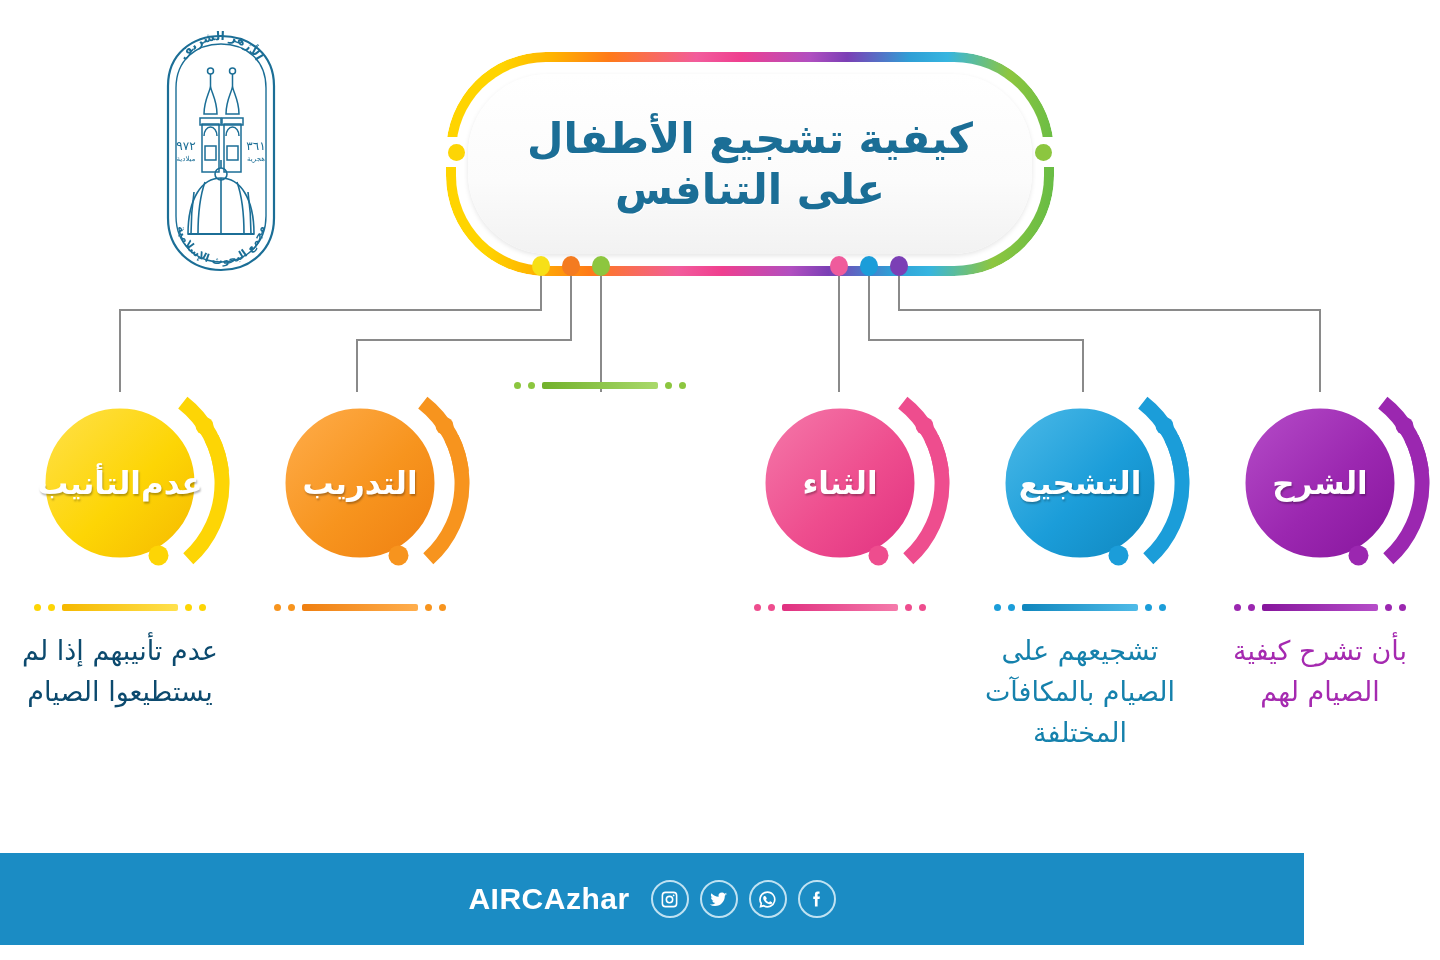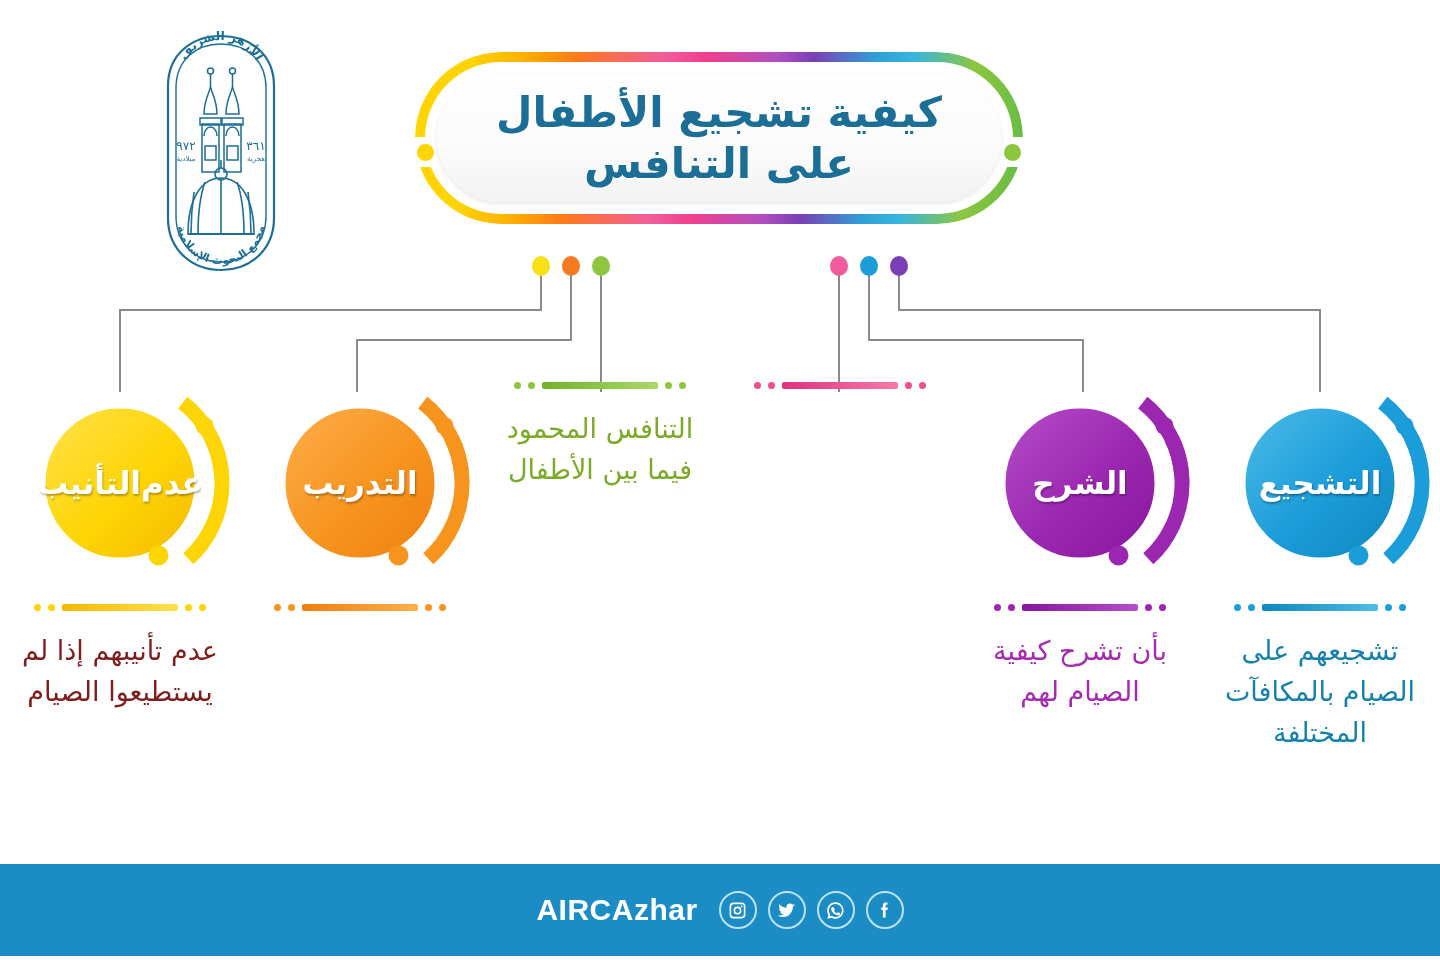--- a/index.html
+++ b/index.html
@@ -9,21 +9,21 @@
     font-family: "DejaVu Sans", "Liberation Sans", sans-serif;
     overflow: hidden;
   }
   #stage { position: relative; width: 1440px; height: 960px; background:#fff; }
 
   
   #logo { position: absolute; left: 148px; top: 28px; width: 146px; height: 250px; }
 
   
   #title-wrap {
-    position: absolute; left: 415px; top: 52px; width: 608px; height: 172px;
+    position: absolute; left: 446px; top: 52px; width: 608px; height: 224px;
   }
   #title-border {
     position: absolute; inset: 0;
     border-radius: 100px;
     padding: 10px;
     background:
       linear-gradient(95deg,
         #ffd400 0%, #ffd400 9%, #ffb300 17%, #ff7a18 26%,
         #f25c9c 40%, #ef3f8f 47%, #b14fc0 58%, #7b3fb5 64%,
         #2f9fd6 74%, #36b5e0 80%, #8dc63f 90%, #62bb46 100%);
@@ -84,21 +84,21 @@
   .divider .d { width:7px; height:7px; border-radius:50%; }
   .divider .bar { width: 116px; height:7px; border-radius:2px; }
 
   .caption {
     margin-top: 10px; text-align:center; font-size:27px; line-height:1.52;
     padding: 0 16px; font-weight: 500;
   }
 
   
   #footer {
-    position:absolute; left:0; bottom:4px; width:1440px; height:92px;
+    position:absolute; left:0; bottom:15px; width:1304px; height:92px;
     background:#1b8cc4; display:flex; align-items:center; justify-content:center; gap:11px;
   }
   .soc {
     width:38px; height:38px; border-radius:50%;
     border:2px solid #bfe2f2; display:flex; align-items:center; justify-content:center;
   }
   #handle {
     color:#ffffff; font-size:30px; font-weight:bold; margin-right:10px;
     font-family:"Liberation Sans", sans-serif; letter-spacing:.5px; direction:ltr;
   }
@@ -214,21 +214,21 @@
             <div>التأنيب</div>
           </div>
         </div>
         <div class="divider">
           <span class="d" style="background:#fdd505"></span>
           <span class="d" style="background:#fdd505"></span>
           <span class="bar" style="background:linear-gradient(90deg,#f5b800,#ffe14d)"></span>
           <span class="d" style="background:#fdd505"></span>
           <span class="d" style="background:#fdd505"></span>
         </div>
-        <div class="caption" style="color: #7f1d1d;">عدم تأنيبهم إذا لم يستطيعوا الصيام</div>
+        <div class="caption" style="color: #0c4a6e;">عدم تأنيبهم إذا لم يستطيعوا الصيام</div>
       </div>
       <div class="node">
         <div class="circle-box">
           <svg class="circle-svg" width="240" height="222" viewBox="0 0 240 222">
             <defs>
               <linearGradient id="g1" x1="0" y1="0" x2="1" y2="1">
                 <stop offset="0%" stop-color="#ffae4d"></stop>
                 <stop offset="55%" stop-color="#f7941e"></stop>
                 <stop offset="100%" stop-color="#ef7f10"></stop>
               </linearGradient>
@@ -250,35 +250,78 @@
         </div>
       </div>
       <div class="node">
         <div class="divider">
           <span class="d" style="background:#8cc63f"></span>
           <span class="d" style="background:#8cc63f"></span>
           <span class="bar" style="background:linear-gradient(90deg,#72b12b,#a9d96a)"></span>
           <span class="d" style="background:#8cc63f"></span>
           <span class="d" style="background:#8cc63f"></span>
         </div>
-        <div class="caption" style="color: rgb(122, 170, 40);">التنافس المحمود فيما بين الأطفال</div>
-      </div>
-      <div class="node">
+      </div>
+      <div class="node">
+        <div class="circle-box">
+          <svg class="circle-svg" width="240" height="222" viewBox="0 0 240 222">
+            <defs>
+              <linearGradient id="g3" x1="0" y1="0" x2="1" y2="1">
+                <stop offset="0%" stop-color="#f57bab"></stop>
+                <stop offset="55%" stop-color="#ee4d8e"></stop>
+                <stop offset="100%" stop-color="#e03080"></stop>
+              </linearGradient>
+            </defs>
+            <path d="M182.8 30.6 A102 102 0 0 1 188.3 186.8" fill="none" stroke="#ee4d8e" stroke-width="15" stroke-linecap="butt"></path>
+            <path d="M211.7 66.3 A102 102 0 0 1 221.4 100.3" fill="none" stroke="#ee4d8e" stroke-width="15" stroke-linecap="butt"></path>
+            <circle cx="204.56183240061426" cy="53.96232384598382" r="9" fill="#ee4d8e"></circle>
+            <circle cx="120" cy="111" r="78" fill="url(#g3)" stroke="#ffffff" stroke-width="7"></circle>
+            <circle cx="158.49666814844306" cy="183.401702614432" r="10" fill="#ee4d8e"></circle>
+          </svg>
+          <div class="circle-label">الثناء</div>
+        </div>
         <div class="divider">
           <span class="d" style="background:#ee4d8e"></span>
           <span class="d" style="background:#ee4d8e"></span>
           <span class="bar" style="background:linear-gradient(90deg,#e03080,#f57bab)"></span>
           <span class="d" style="background:#ee4d8e"></span>
           <span class="d" style="background:#ee4d8e"></span>
         </div>
       </div>
       <div class="node">
         <div class="circle-box">
           <svg class="circle-svg" width="240" height="222" viewBox="0 0 240 222">
             <defs>
+              <linearGradient id="g4" x1="0" y1="0" x2="1" y2="1">
+                <stop offset="0%" stop-color="#4fbbe8"></stop>
+                <stop offset="55%" stop-color="#1b9dd9"></stop>
+                <stop offset="100%" stop-color="#0f86bd"></stop>
+              </linearGradient>
+            </defs>
+            <path d="M182.8 30.6 A102 102 0 0 1 188.3 186.8" fill="none" stroke="#1b9dd9" stroke-width="15" stroke-linecap="butt"></path>
+            <path d="M211.7 66.3 A102 102 0 0 1 221.4 100.3" fill="none" stroke="#1b9dd9" stroke-width="15" stroke-linecap="butt"></path>
+            <circle cx="204.56183240061426" cy="53.96232384598382" r="9" fill="#1b9dd9"></circle>
+            <circle cx="120" cy="111" r="78" fill="url(#g4)" stroke="#ffffff" stroke-width="7"></circle>
+            <circle cx="158.49666814844306" cy="183.401702614432" r="10" fill="#1b9dd9"></circle>
+          </svg>
+          <div class="circle-label">التشجيع</div>
+        </div>
+        <div class="divider">
+          <span class="d" style="background:#1b9dd9"></span>
+          <span class="d" style="background:#1b9dd9"></span>
+          <span class="bar" style="background:linear-gradient(90deg,#0f86bd,#4fbbe8)"></span>
+          <span class="d" style="background:#1b9dd9"></span>
+          <span class="d" style="background:#1b9dd9"></span>
+        </div>
+        <div class="caption" style="color: rgb(21, 129, 172);">تشجيعهم على الصيام بالمكافآت المختلفة</div>
+      </div>
+      <div class="node">
+        <div class="circle-box">
+          <svg class="circle-svg" width="240" height="222" viewBox="0 0 240 222">
+            <defs>
               <linearGradient id="g5" x1="0" y1="0" x2="1" y2="1">
                 <stop offset="0%" stop-color="#b64ec9"></stop>
                 <stop offset="55%" stop-color="#9b27b0"></stop>
                 <stop offset="100%" stop-color="#86159c"></stop>
               </linearGradient>
             </defs>
             <path d="M182.8 30.6 A102 102 0 0 1 188.3 186.8" fill="none" stroke="#9b27b0" stroke-width="15" stroke-linecap="butt"></path>
             <path d="M211.7 66.3 A102 102 0 0 1 221.4 100.3" fill="none" stroke="#9b27b0" stroke-width="15" stroke-linecap="butt"></path>
             <circle cx="204.56183240061426" cy="53.96232384598382" r="9" fill="#9b27b0"></circle>
             <circle cx="120" cy="111" r="78" fill="url(#g5)" stroke="#ffffff" stroke-width="7"></circle>
@@ -287,47 +330,20 @@
           <div class="circle-label">الشرح</div>
         </div>
         <div class="divider">
           <span class="d" style="background:#9b27b0"></span>
           <span class="d" style="background:#9b27b0"></span>
           <span class="bar" style="background:linear-gradient(90deg,#86159c,#b64ec9)"></span>
           <span class="d" style="background:#9b27b0"></span>
           <span class="d" style="background:#9b27b0"></span>
         </div>
         <div class="caption" style="color: rgb(165, 42, 176);">بأن تشرح كيفية الصيام لهم</div>
-      </div>
-      <div class="node">
-        <div class="circle-box">
-          <svg class="circle-svg" width="240" height="222" viewBox="0 0 240 222">
-            <defs>
-              <linearGradient id="g4" x1="0" y1="0" x2="1" y2="1">
-                <stop offset="0%" stop-color="#4fbbe8"></stop>
-                <stop offset="55%" stop-color="#1b9dd9"></stop>
-                <stop offset="100%" stop-color="#0f86bd"></stop>
-              </linearGradient>
-            </defs>
-            <path d="M182.8 30.6 A102 102 0 0 1 188.3 186.8" fill="none" stroke="#1b9dd9" stroke-width="15" stroke-linecap="butt"></path>
-            <path d="M211.7 66.3 A102 102 0 0 1 221.4 100.3" fill="none" stroke="#1b9dd9" stroke-width="15" stroke-linecap="butt"></path>
-            <circle cx="204.56183240061426" cy="53.96232384598382" r="9" fill="#1b9dd9"></circle>
-            <circle cx="120" cy="111" r="78" fill="url(#g4)" stroke="#ffffff" stroke-width="7"></circle>
-            <circle cx="158.49666814844306" cy="183.401702614432" r="10" fill="#1b9dd9"></circle>
-          </svg>
-          <div class="circle-label">التشجيع</div>
-        </div>
-        <div class="divider">
-          <span class="d" style="background:#1b9dd9"></span>
-          <span class="d" style="background:#1b9dd9"></span>
-          <span class="bar" style="background:linear-gradient(90deg,#0f86bd,#4fbbe8)"></span>
-          <span class="d" style="background:#1b9dd9"></span>
-          <span class="d" style="background:#1b9dd9"></span>
-        </div>
-        <div class="caption" style="color: rgb(21, 129, 172);">تشجيعهم على الصيام بالمكافآت المختلفة</div>
       </div>
     </div>
 
   <div id="footer">
     <div class="soc">
       <svg width="20" height="20" viewBox="0 0 24 24" fill="#fff">
           <path d="M15 3h-2.5C10.6 3 9.5 4.4 9.5 6.4V9H7.5v3h2v9h3.2v-9h2.4l.4-3h-2.8V6.8c0-.7.2-1.1 1.1-1.1H15V3z"></path>
         </svg>
     </div>
     <div class="soc">

